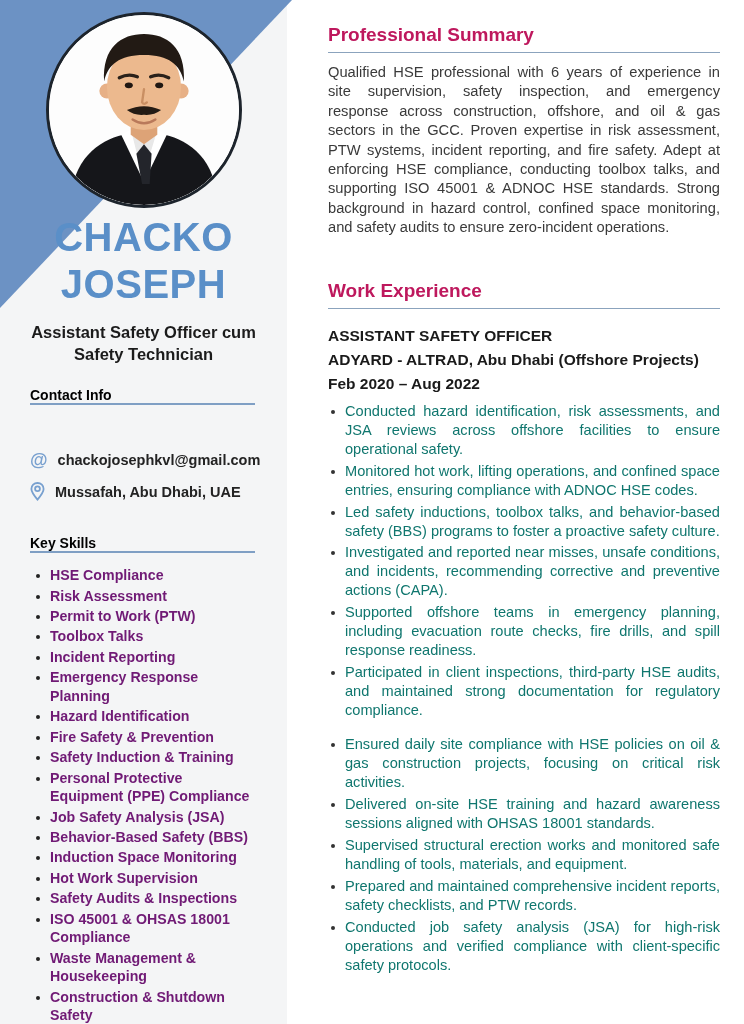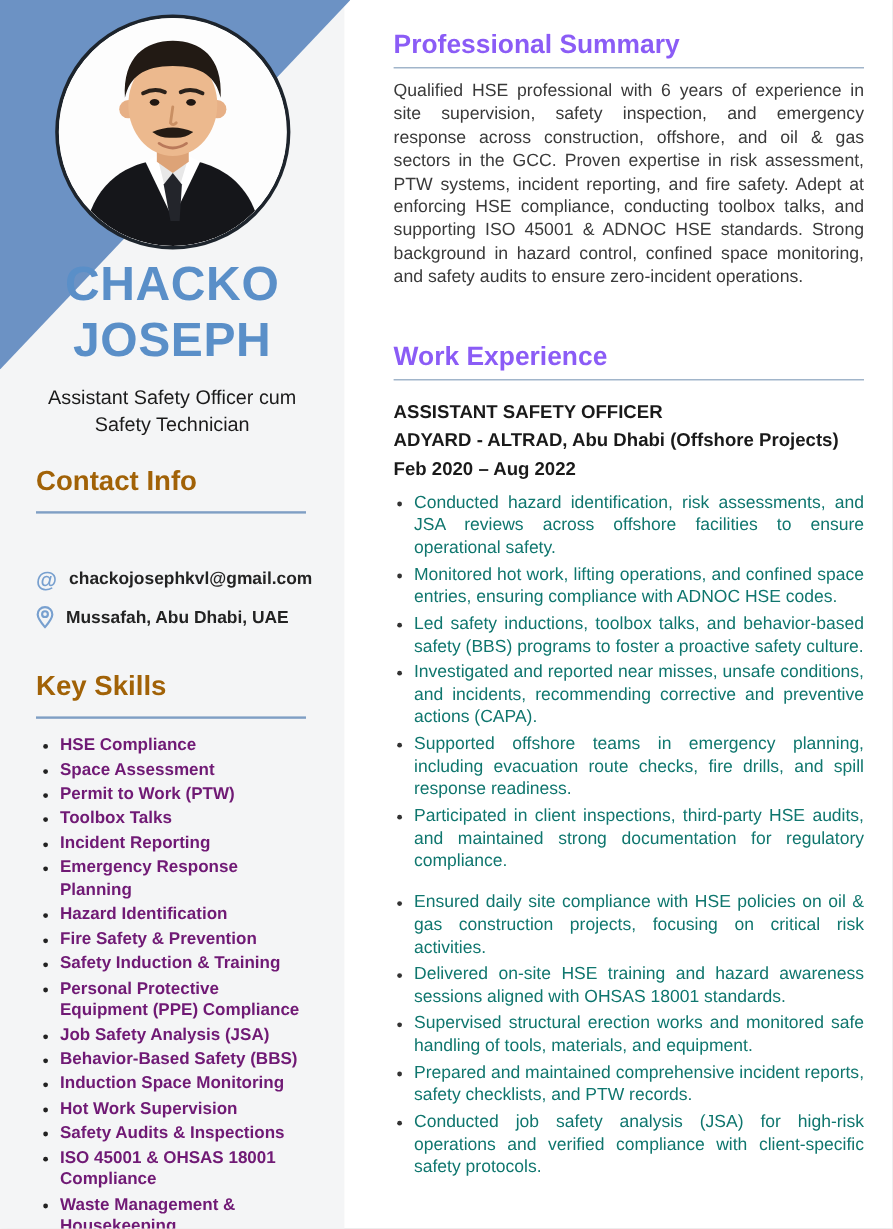--- a/index.html
+++ b/index.html
@@ -25,26 +25,26 @@
     border-radius:50%; border:3px solid #1d242c; background:#fff; overflow:hidden;
   }
   .photo-wrap svg { display:block; width:100%; height:100%; }
   .name {
     position:relative; margin-top:6px; text-align:center;
     color:#5a8fc8; font-size:40px; font-weight:bold; line-height:1.17;
     letter-spacing:.5px;
   }
   .job-title {
     position:relative; margin:13px auto 0; max-width:238px; text-align:center;
-    font-size:16.5px; font-weight:normal; color:#1b1b1b; line-height:1.35;
+    font-size:16.5px; font-weight:bold; color:#1b1b1b; line-height:1.35;
   }
   .side-section { margin-left:30px; margin-right:32px; }
   .side-heading {
-    font-size:23px; font-weight:bold; color:#a16207;
-    padding-bottom:12px; border-bottom:2px solid #7f9fc4;
+    font-size:14px; font-weight:bold; color:#000000;
+    padding-bottom:0; border-bottom:2px solid #7f9fc4;
   }
   .contact-heading { margin-top:22px; }
   .contact-list { margin-top:46px; list-style:none; }
   .contact-row {
     display:flex; align-items:center; gap:10px; margin-bottom:13px;
     font-size:14.5px; font-weight:bold; color:#232323;
   }
   .at-icon { color:#78a0cf; font-size:18px; font-weight:bold; line-height:1; }
   .pin-icon svg { display:block; }
   .skills-heading { margin-top:34px; }
@@ -53,21 +53,21 @@
     position:relative; padding-left:16px; margin-bottom:2px;
     font-size:14.2px; font-weight:bold; color:#701a75; line-height:1.3;
   }
   .skills-list li::before {
     content:""; position:absolute; left:2px; top:8px;
     width:4px; height:4px; border-radius:50%; background:#222;
   }
   
   .main { position:absolute; left:328px; top:0; width:392px; }
   .main-heading {
-    font-size:22px; font-weight:bold; color:#8b5cf6;
+    font-size:19px; font-weight:bold; color:#be185d;
     padding-bottom:6px; border-bottom:1.5px solid #8ba3bd;
   }
   .summary-heading { margin-top:24px; }
   .summary-text {
     margin-top:10px; font-size:14.7px; line-height:1.32;
     color:#3a3a3a; text-align:justify;
   }
   .experience-heading { margin-top:42px; }
   .job { margin-top:15px; }
   .job-header { font-size:15.5px; font-weight:bold; color:#1a1a1a; line-height:1.55; }
@@ -152,21 +152,21 @@
               <circle cx="7.5" cy="6.8" r="2.4" fill="none" stroke="#78a0cf" stroke-width="1.8"></circle>
             </svg>
           </span>
           <span>Mussafah, Abu Dhabi, UAE</span>
         </li>
       </ul>
 
       <h2 class="side-heading skills-heading">Key Skills</h2>
       <ul class="skills-list">
           <li>HSE Compliance</li>
-          <li>Space Assessment</li>
+          <li>Risk Assessment</li>
           <li>Permit to Work (PTW)</li>
           <li>Toolbox Talks</li>
           <li>Incident Reporting</li>
           <li>Emergency Response Planning</li>
           <li>Hazard Identification</li>
           <li>Fire Safety &amp; Prevention</li>
           <li>Safety Induction &amp; Training</li>
           <li>Personal Protective Equipment (PPE) Compliance</li>
           <li>Job Safety Analysis (JSA)</li>
           <li>Behavior-Based Safety (BBS)</li>

